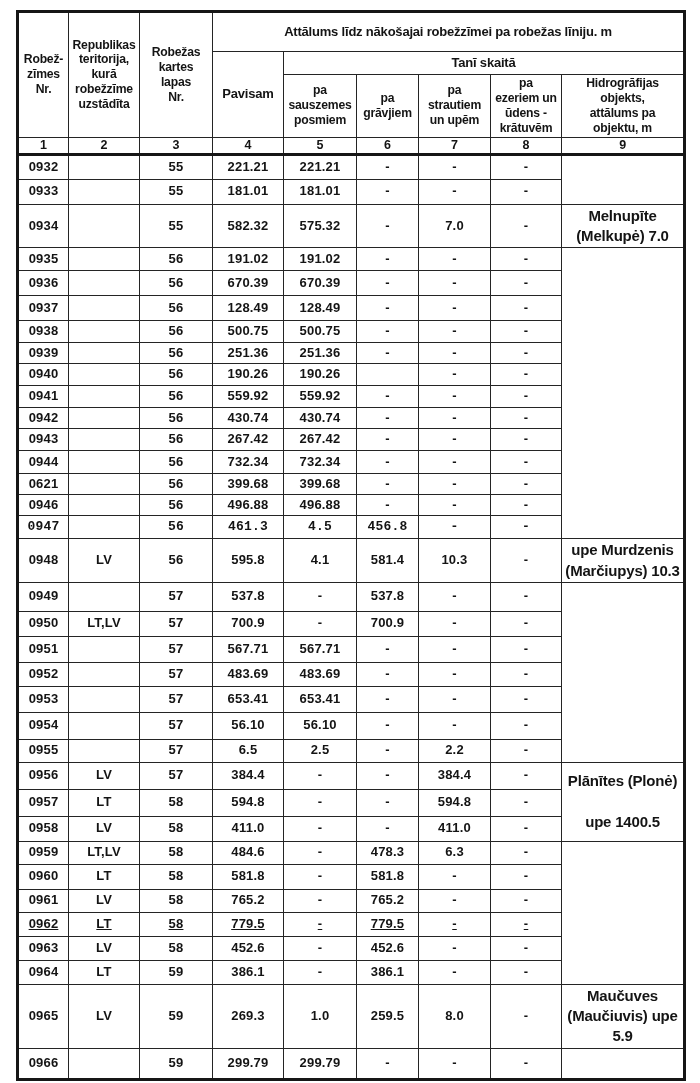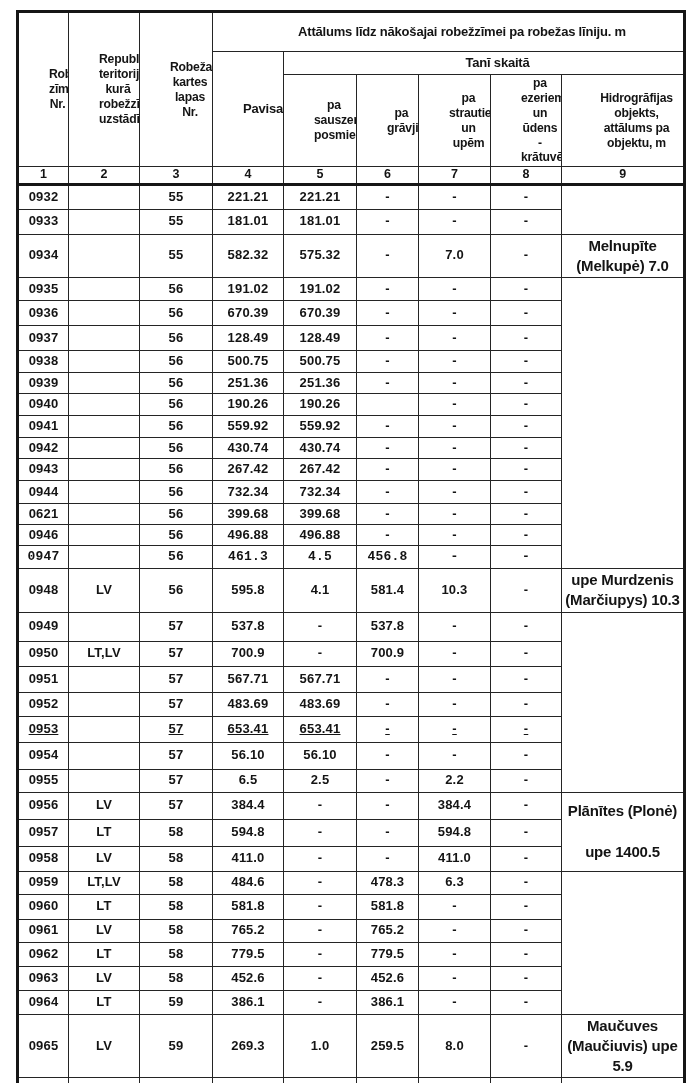--- a/index.html
+++ b/index.html
@@ -23,21 +23,20 @@
     text-align: center;
     vertical-align: middle;
     padding: 1px 2px;
     overflow: hidden;
   }
   thead th {
     font-size: 12.2px;
     font-weight: 600;
     line-height: 1.22;
     letter-spacing: -0.2px;
-    padding-left: 30px;
   }
   tr.hr1 { height: 40px; }
   tr.hr2 { height: 23px; }
   tr.hr3 { height: 58px; }
   tr.hrnum { height: 16px; }
   .dist-head { font-size: 13px; }
   .pre { white-space: pre-line; }
   tr.hrnum th {
     font-size: 12.5px;
     padding: 0;
@@ -333,21 +332,21 @@
         <tr style="height: 24px;">
           <td>0952</td>
           <td></td>
           <td>57</td>
           <td>483.69</td>
           <td>483.69</td>
           <td>-</td>
           <td>-</td>
           <td>-</td>
         </tr>
-        <tr style="height: 26px; text-decoration: underline;">
+        <tr style="height: 26px;">
           <td>0953</td>
           <td></td>
           <td>57</td>
           <td>653.41</td>
           <td>653.41</td>
           <td>-</td>
           <td>-</td>
           <td>-</td>
         </tr>
         <tr style="height: 27px;">
@@ -427,21 +426,21 @@
         <tr style="height: 23px;">
           <td>0961</td>
           <td>LV</td>
           <td>58</td>
           <td>765.2</td>
           <td>-</td>
           <td>765.2</td>
           <td>-</td>
           <td>-</td>
         </tr>
-        <tr style="height: 24px;">
+        <tr style="height: 24px; text-decoration: underline;">
           <td>0962</td>
           <td>LT</td>
           <td>58</td>
           <td>779.5</td>
           <td>-</td>
           <td>779.5</td>
           <td>-</td>
           <td>-</td>
         </tr>
         <tr style="height: 24px;">

